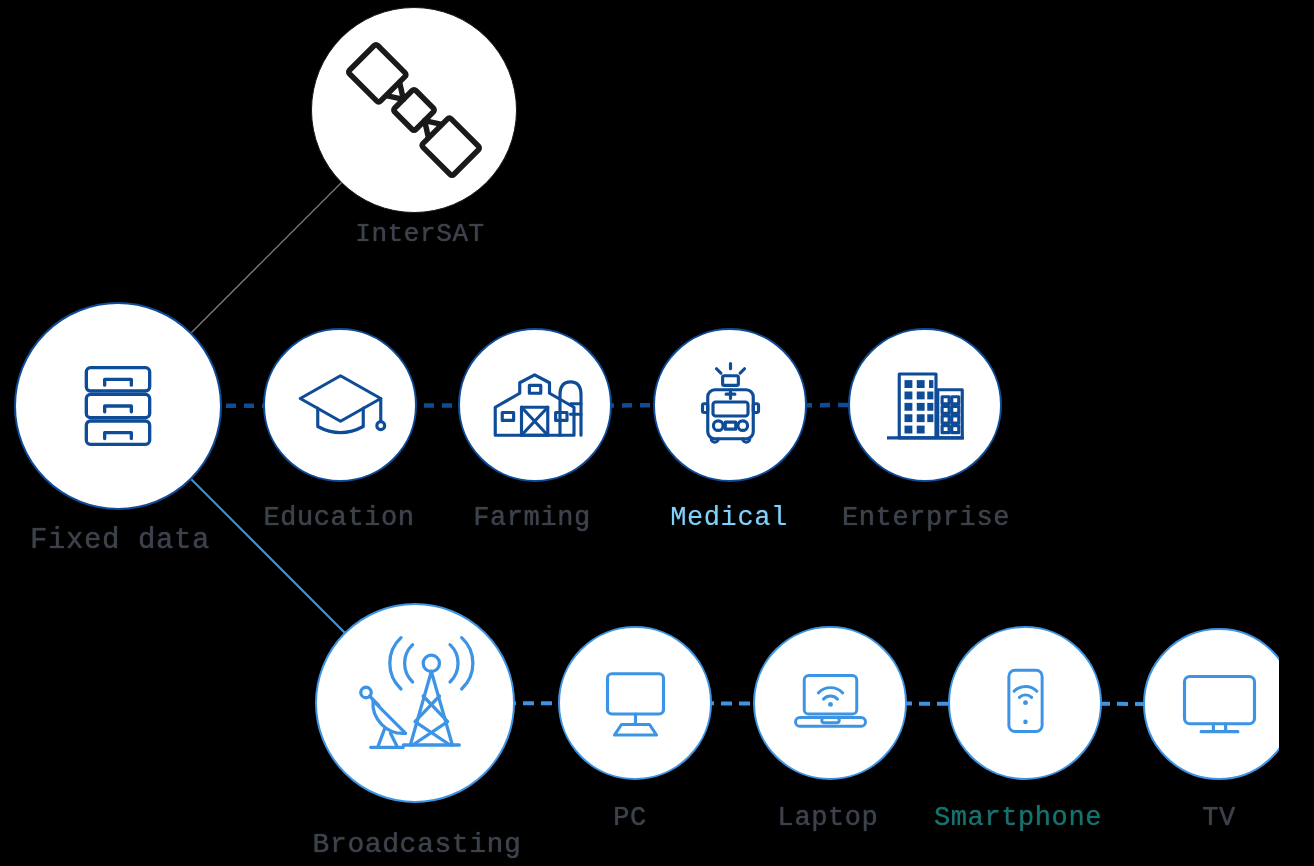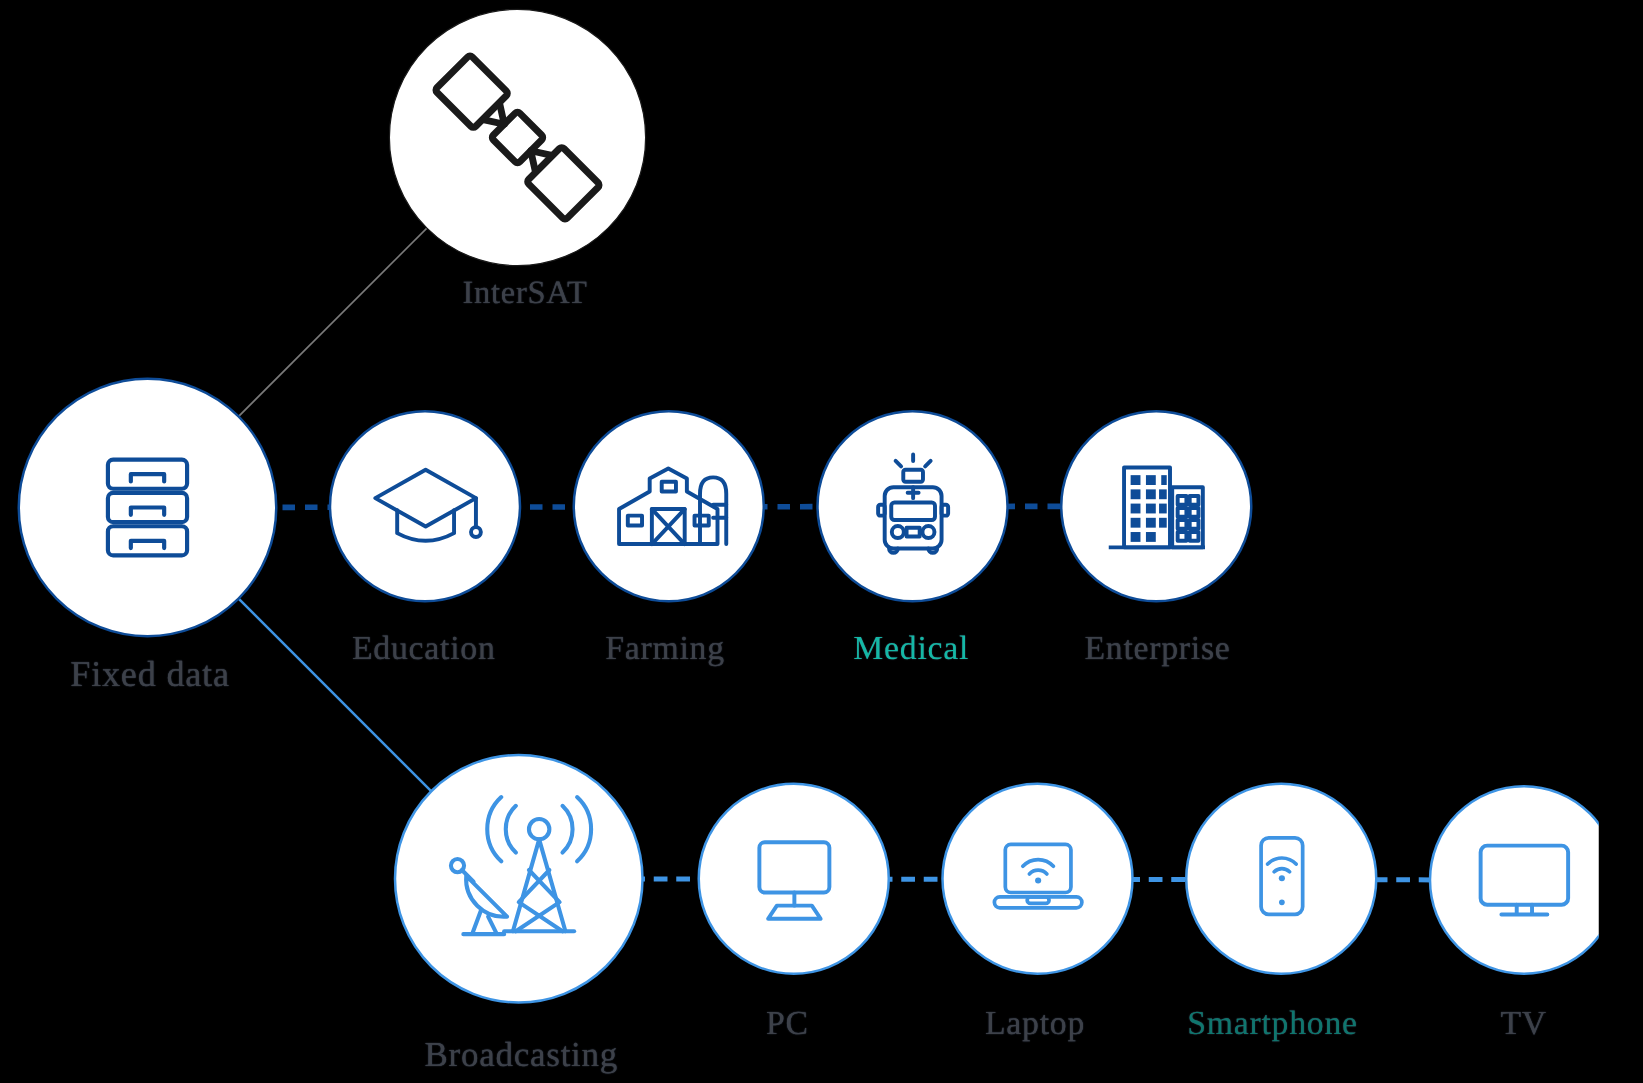--- a/index.html
+++ b/index.html
@@ -2,21 +2,21 @@
 <html><head>
 <meta charset="utf-8">
 <style>
   html, body { margin: 0; padding: 0; background: #000; }
   #canvas {
     position: relative;
     width: 1279px;
     height: 866px;
     background: #000;
     overflow: hidden;
-    font-family: Liberation Serif, serif;
+    font-family: Liberation Mono, monospace;
   }
   #edges-layer {
     position: absolute;
     left: 0; top: 0;
     width: 1314px; height: 866px;
     z-index: 1;
   }
   .node {
     position: absolute;
     box-sizing: border-box;
@@ -120,21 +120,21 @@
             <rect x="28" y="58" width="6" height="10" rx="2"></rect>
             <rect x="86" y="58" width="6" height="10" rx="2"></rect>
             <circle cx="46" cy="83" r="5.5"></circle>
             <circle cx="74" cy="83" r="5.5"></circle>
             <rect x="54" y="79" width="12" height="8"></rect>
             <path d="M38,98 a4,4 0 0 0 8,0 M74,98 a4,4 0 0 0 8,0"></path>
           </g>
         </svg>
       </span>
     </div>
-    <div class="node-label" style="left: 729px; top: 503px; font-size: 27px; color: #14b8a6;">Medical</div>
+    <div class="node-label" style="left: 729px; top: 503px; font-size: 27px; color: #7dd3fc;">Medical</div>
     <div class="node" style="left: 848px; top: 328px; width: 154px; height: 154px; background: rgb(255, 255, 255); border: 2.5px solid rgb(14, 76, 152);">
       <span style="color: rgb(14, 76, 152);">
         <svg width="105" height="105" viewBox="0 0 120 120">
           <g fill="none" stroke="currentColor" stroke-width="3.6" stroke-linejoin="round">
             <path d="M16,97 H104"></path>
             <rect x="30" y="24" width="42" height="73"></rect>
             <rect x="74" y="42" width="28" height="55"></rect>
             <g fill="currentColor" stroke="none">
               <rect x="36" y="31" width="9" height="9"></rect>
               <rect x="50" y="31" width="9" height="9"></rect>

